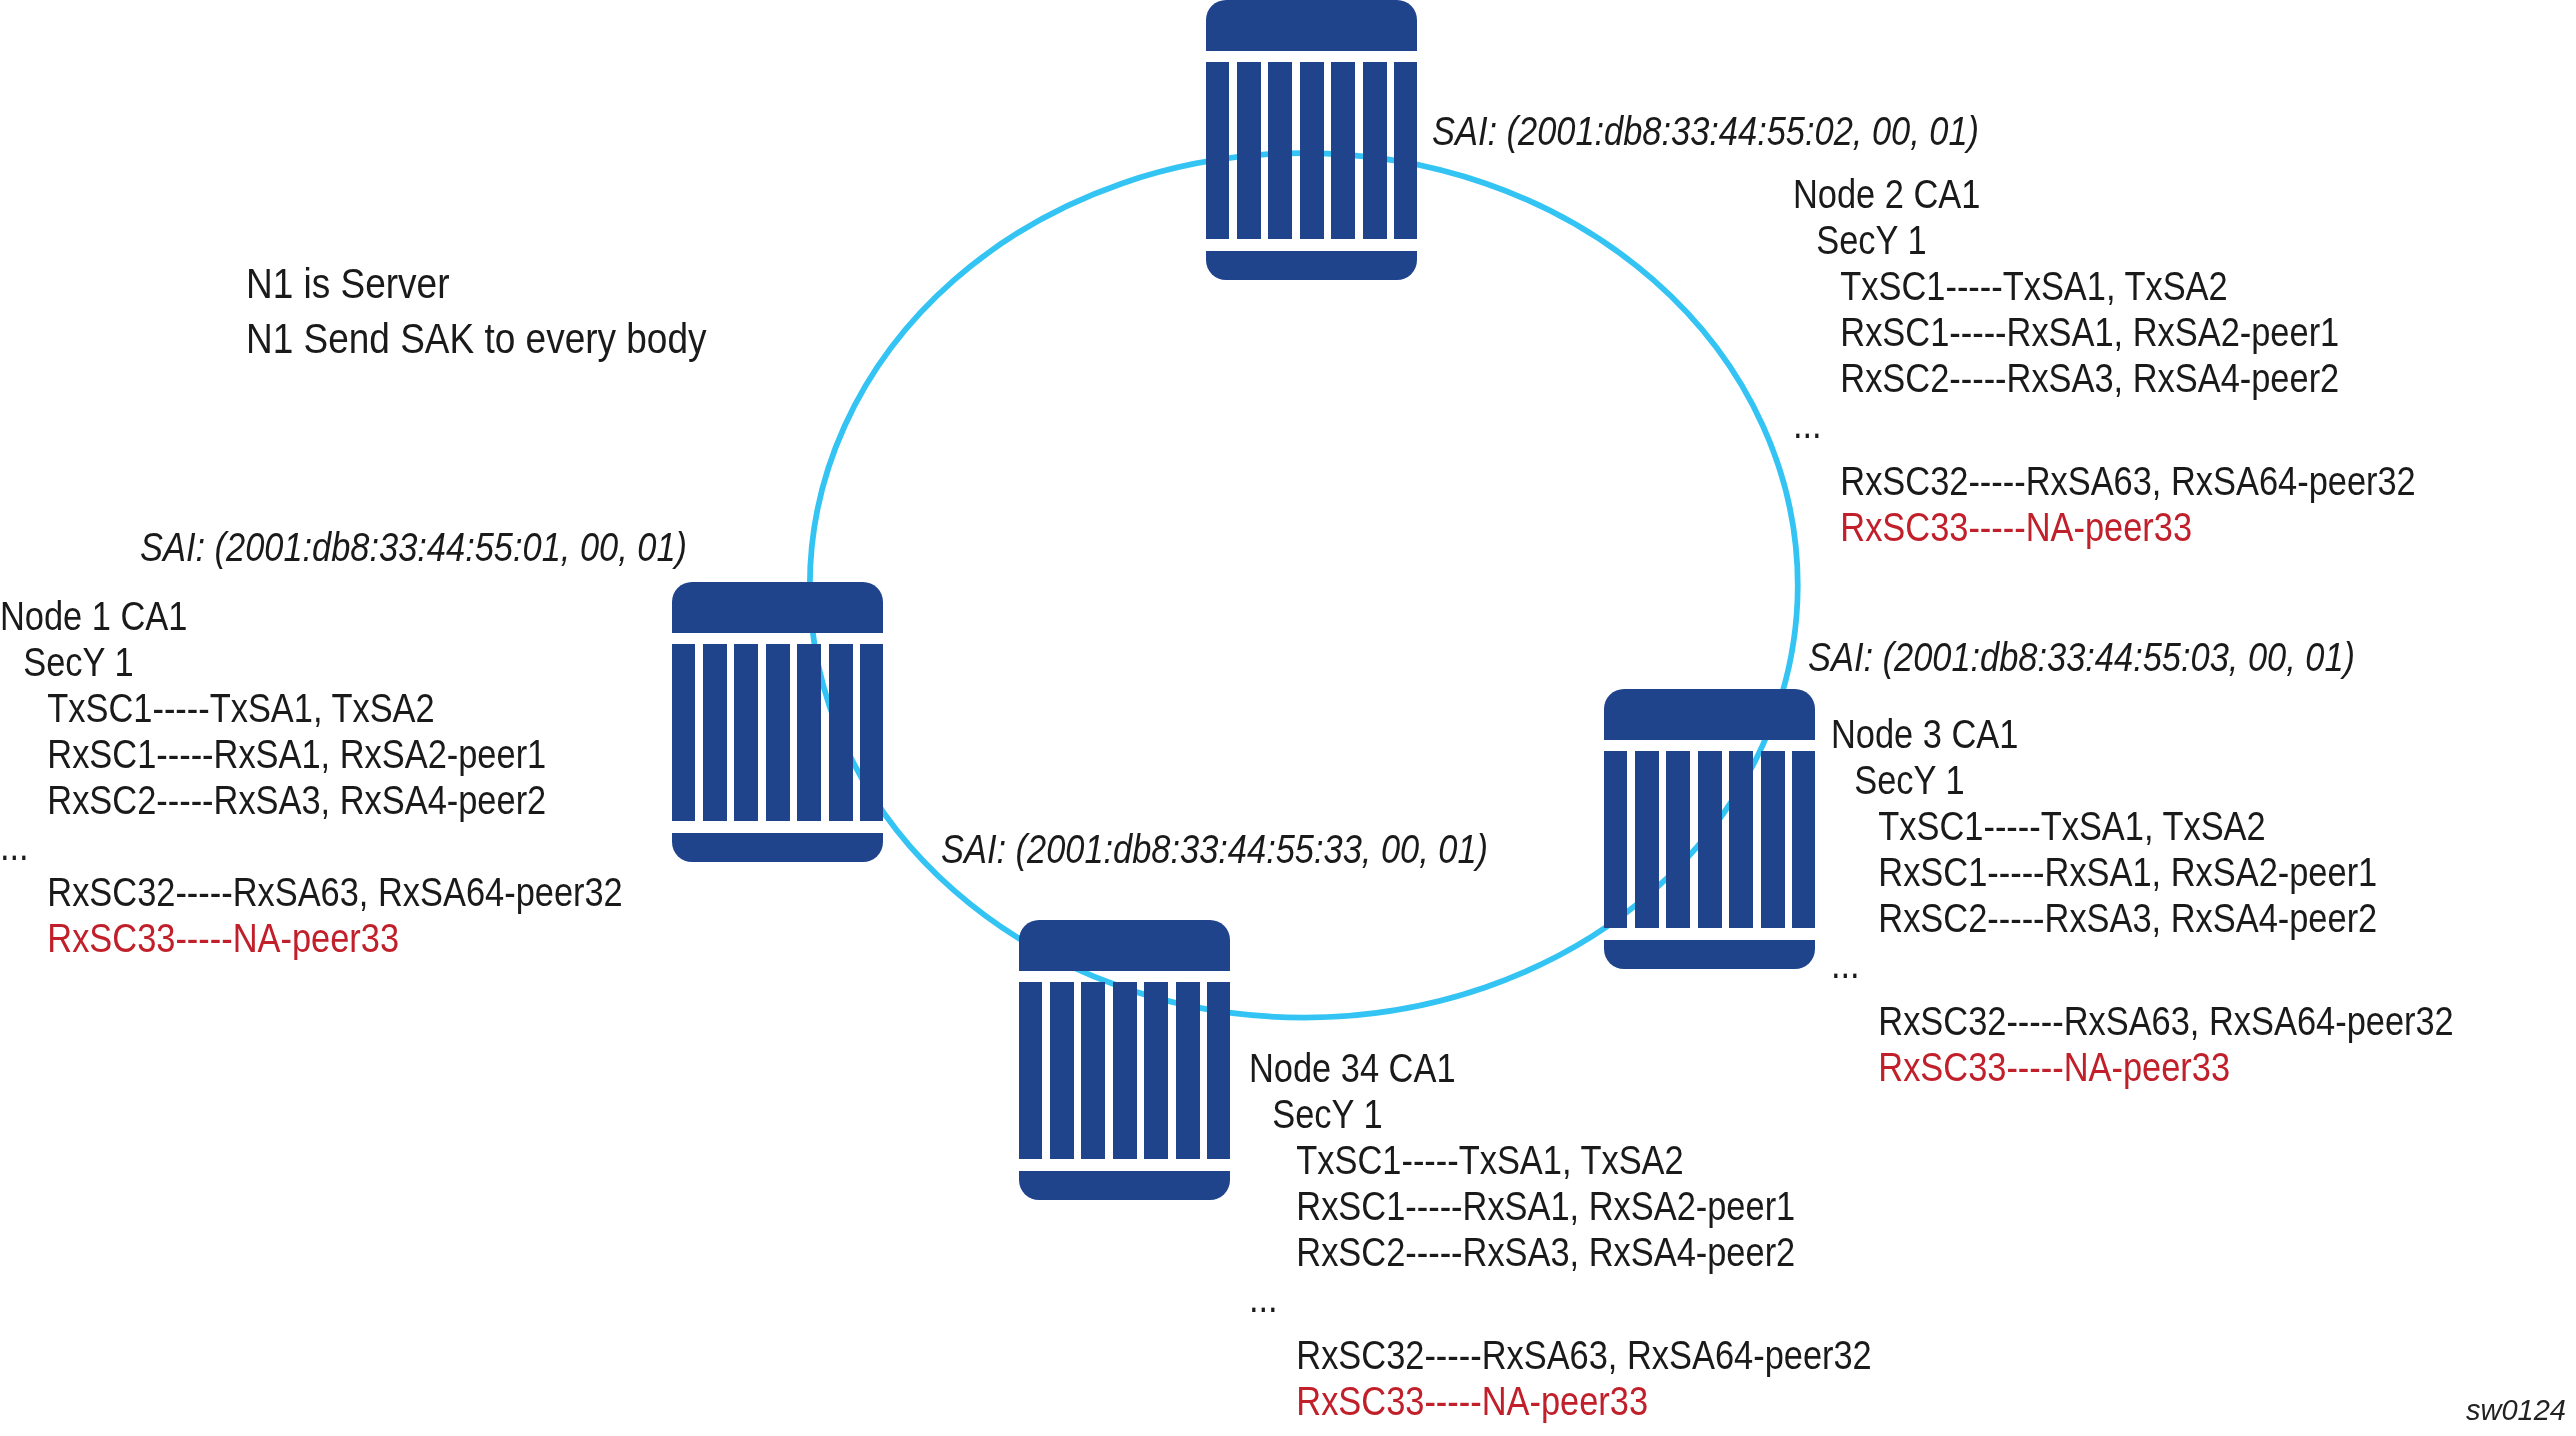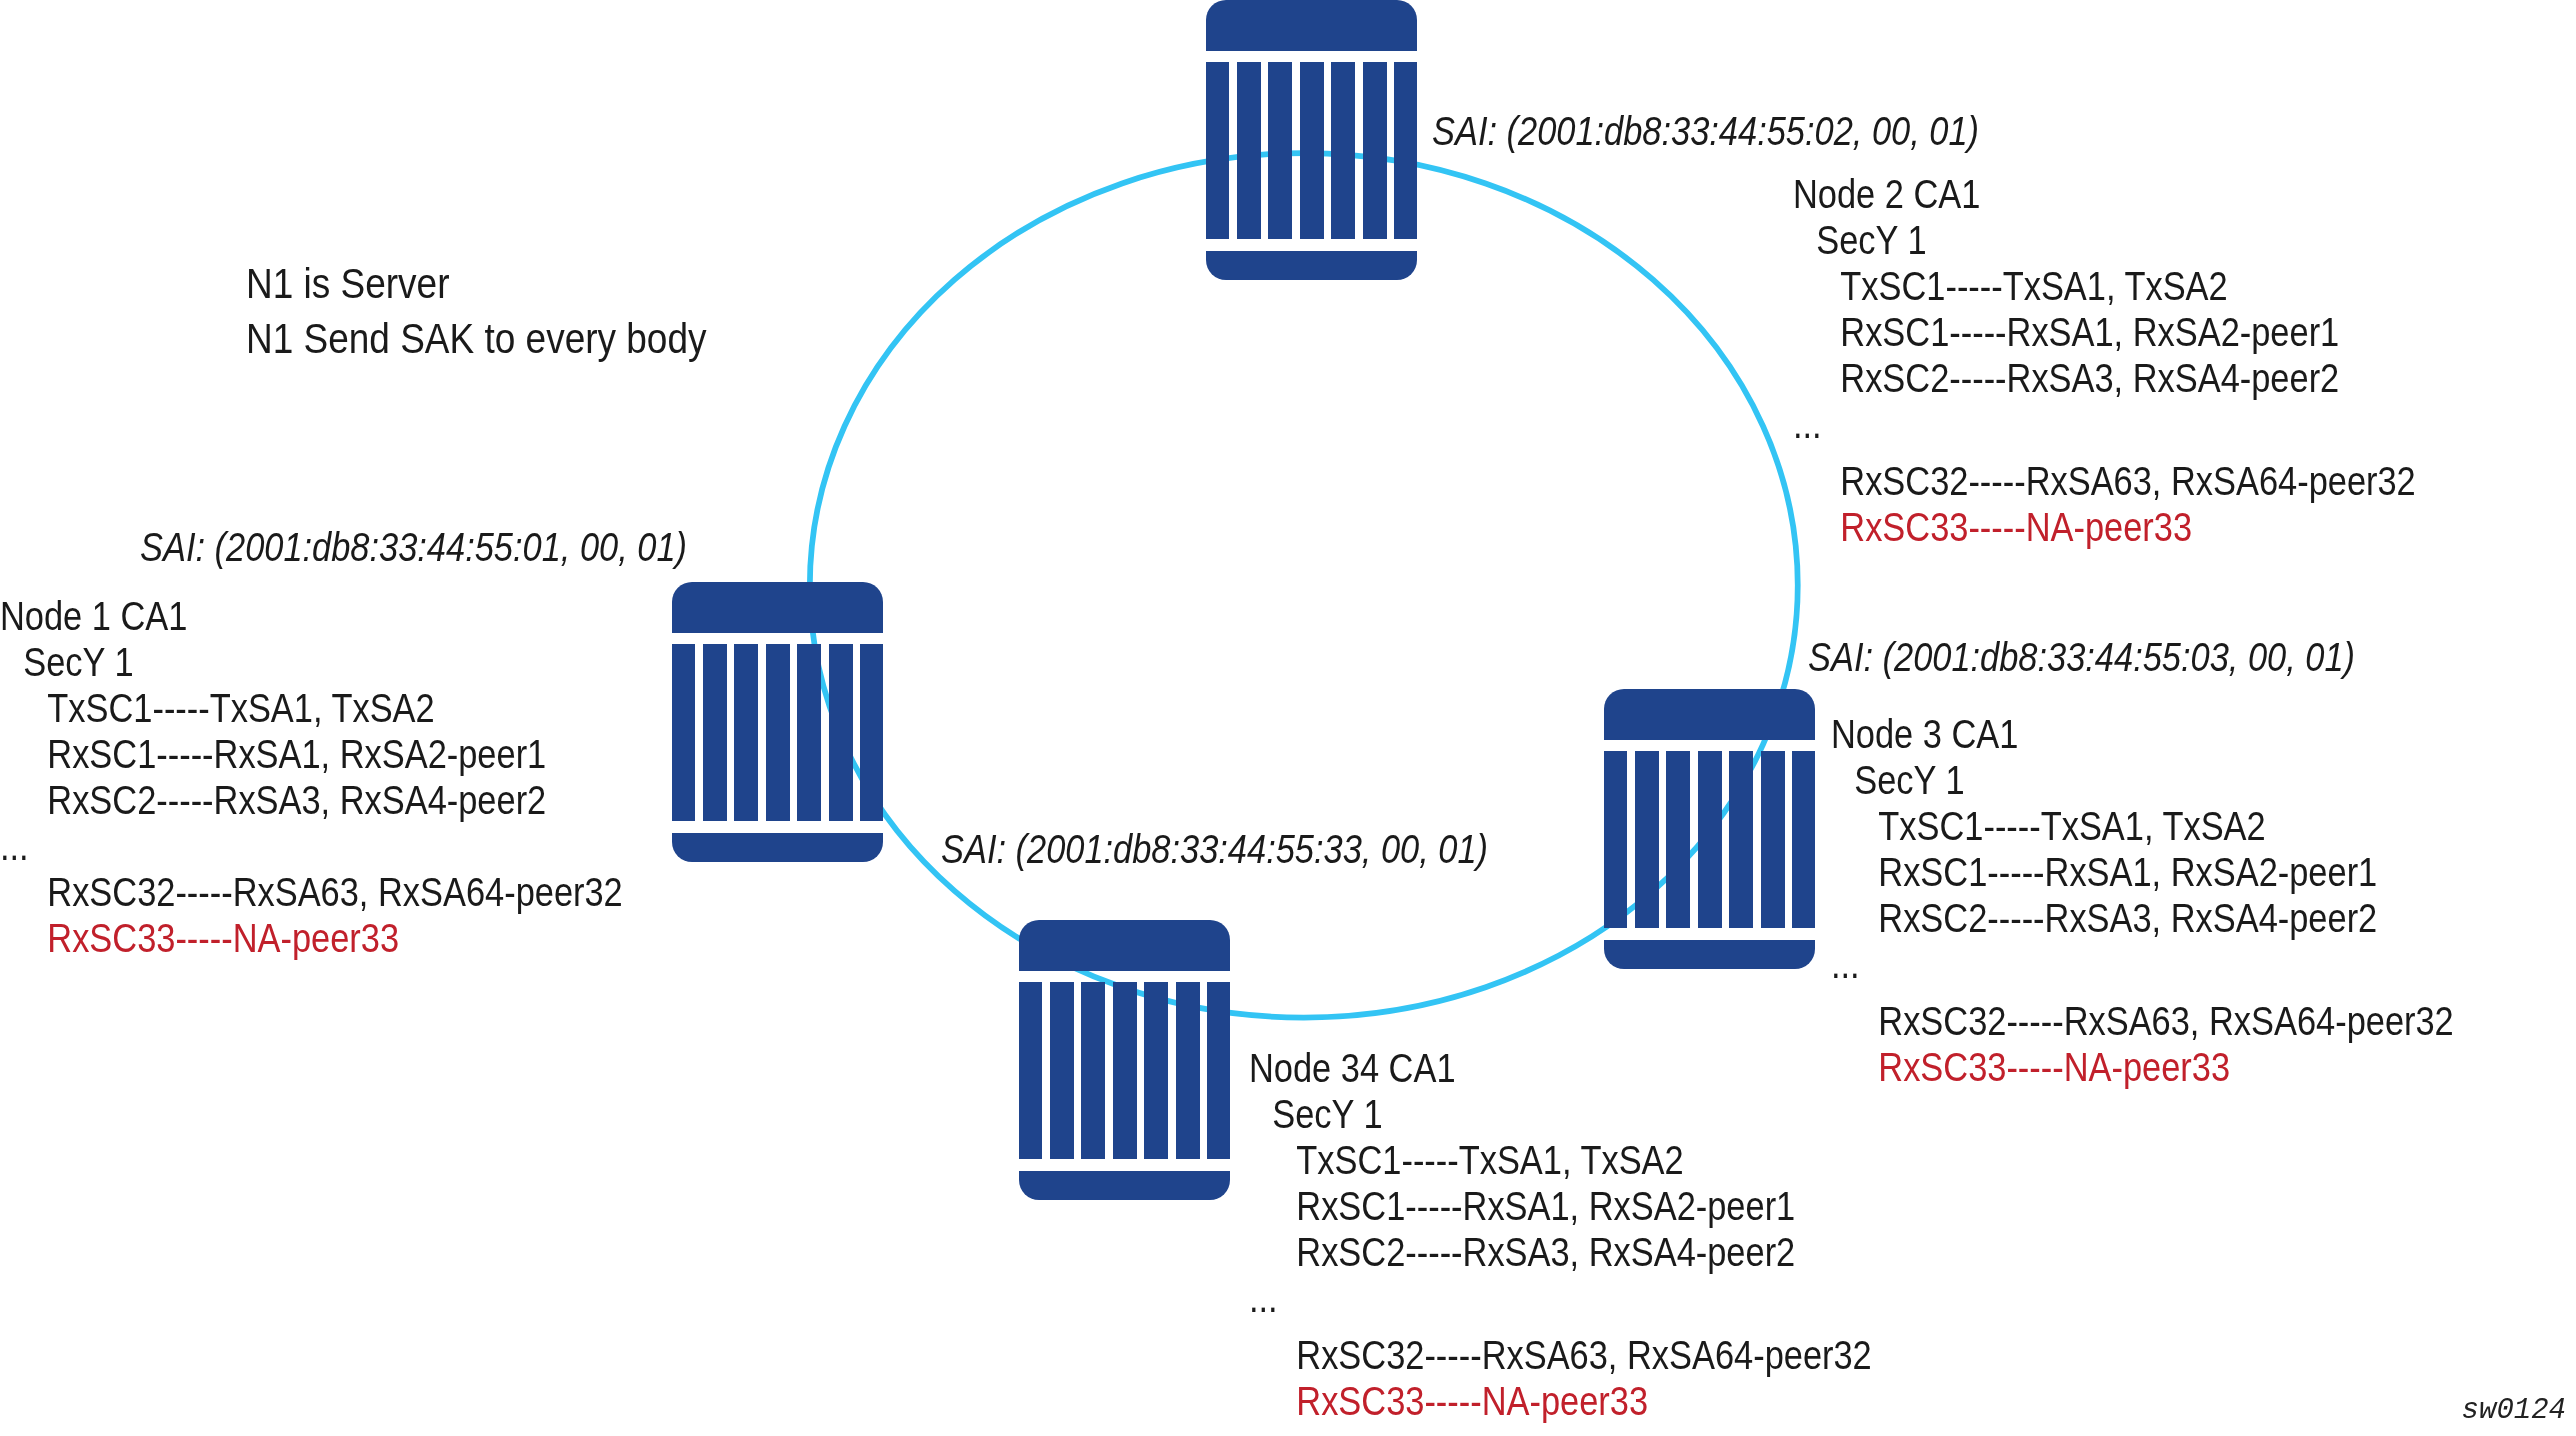--- a/index.html
+++ b/index.html
@@ -10,21 +10,21 @@
   .router .bot { position:absolute; left:0; bottom:0; width:100%; height:29px; background:#1f448c; border-radius:0 0 20px 20px; }
   .router .bars { position:absolute; left:0; top:62px; width:100%; height:177px; display:flex; justify-content:space-between; }
   .router .bar { width:24px; height:100%; background:#1f448c; }
   .router .bar:first-child, .router .bar:last-child { width:23px; }
   .txt { position:absolute; white-space:nowrap; font-size:40px; line-height:46px; transform-origin:0 0; transform:scaleX(0.86); }
   .sai { font-style:italic; }
   .red { color:#c1202b; }
   .block .line { display:block; height:46px; }
   .i1 { padding-left:27px; }
   .i2 { padding-left:55px; }
-  .caption { position:absolute; right:10px; bottom:10px; font-family:Liberation Mono, monospace; font-style:italic; font-size:29px; color:#222; }
+  .caption { position:absolute; right:10px; bottom:10px; font-family:Liberation Sans, sans-serif; font-style:italic; font-size:29px; color:#222; }
 </style>
 </head>
 <body>
 
 <svg id="ring" width="2576" height="1437" viewBox="0 0 3588 2001">
   <ellipse cx="1816" cy="815" rx="688" ry="602" fill="none" stroke="#33c4f4" stroke-width="8"></ellipse>
 </svg>
 
 <div class="router" style="left:1206px; top:0px;">
   <div class="top"></div>

